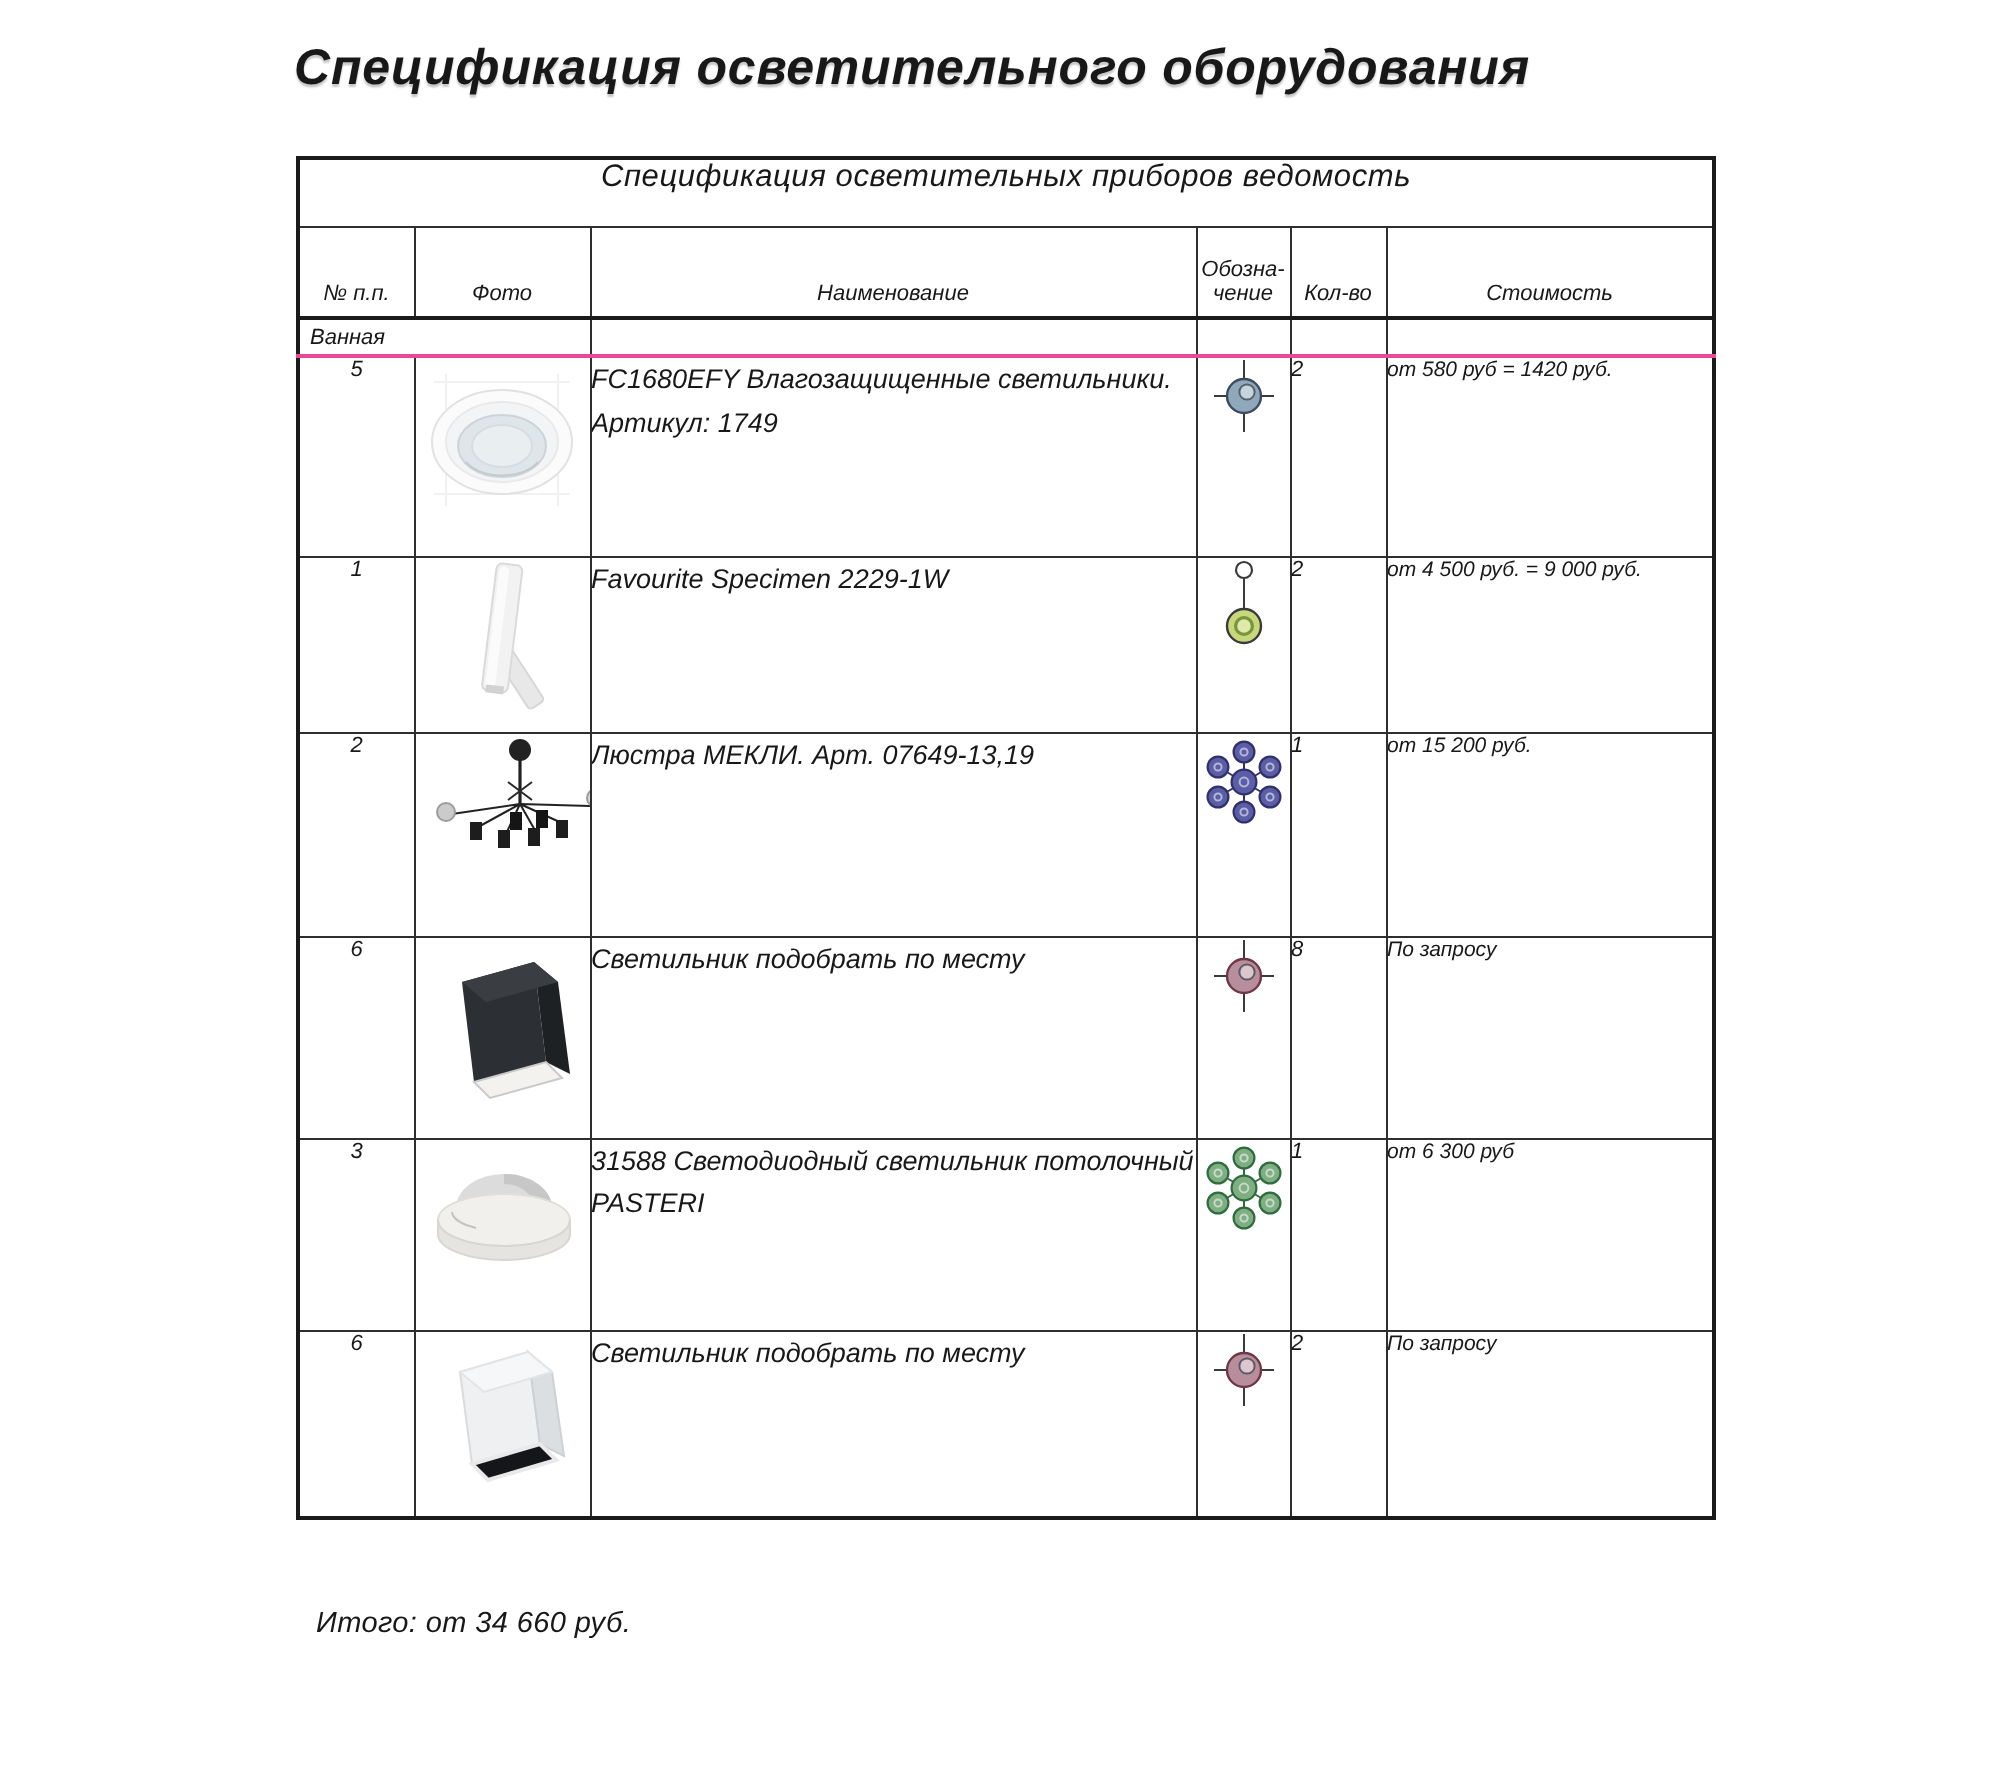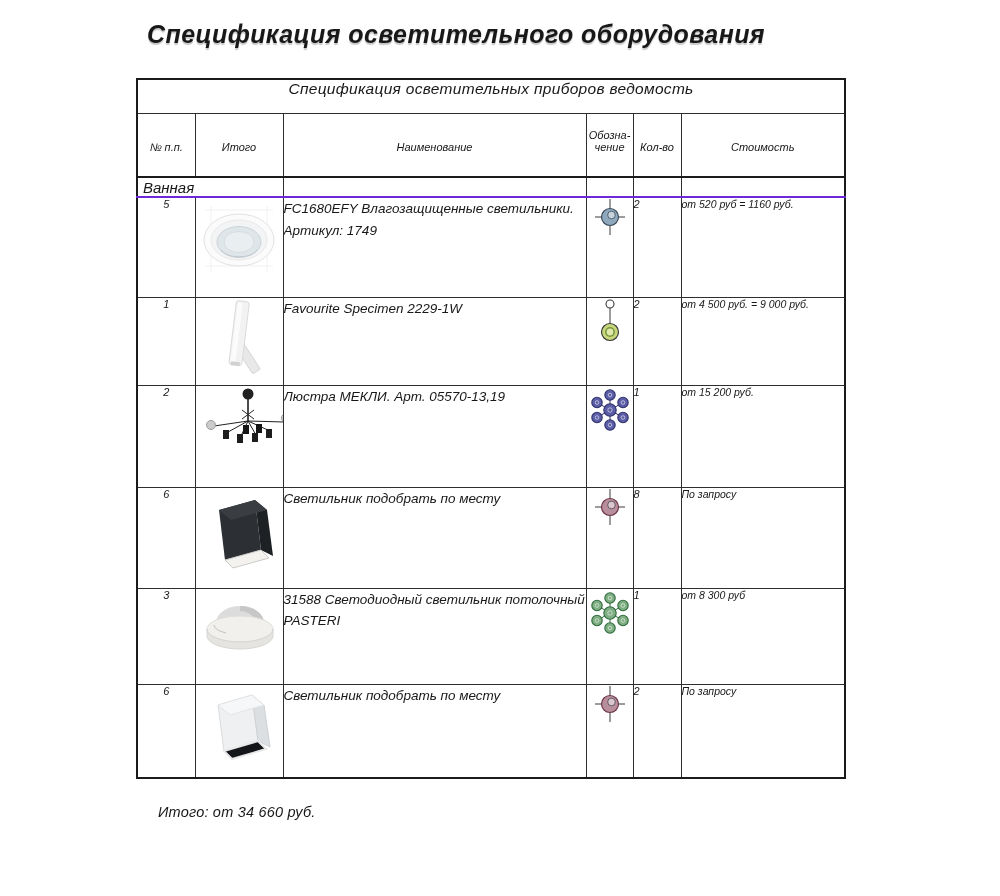--- a/index.html
+++ b/index.html
@@ -9,40 +9,40 @@
     font-style:italic;
     color:#181818;
   }
   .page-title {
     position:absolute; left:0; top:20px; width:912px;
     text-align:center; font-size:25px; font-weight:bold; font-style:italic;
     letter-spacing:0.4px; margin:0;
     text-shadow:0 1.5px 1px rgba(0,0,0,0.22);
   }
   table.spec {
-    position:absolute; left:136px; top:78px; width:708px;
+    position:absolute; left:148px; top:78px; width:708px;
     border-collapse:collapse; table-layout:fixed;
     border:2px solid #1b1b1b;
   }
   table.spec td {
     border:1px solid #2e2e2e;
     vertical-align:top; overflow:hidden;
     padding:0;
   }
   td.tbl-title {
     height:33px; text-align:center; vertical-align:middle;
     font-size:15.5px; letter-spacing:0.3px;
   }
   tr.col-head td {
     height:40px; vertical-align:bottom; text-align:center;
-    font-size:11px; padding-bottom:22px; line-height:1.15;
+    font-size:11px; padding-bottom:4px; line-height:1.15;
   }
   tr.section-row td {
-    height:16px; font-size:15px; padding:1px 0 0 5px;
-    border-top:2px solid #1b1b1b; border-bottom:2px solid #6d28d9;
+    height:16px; font-size:11px; padding:1px 0 0 5px;
+    border-top:2px solid #1b1b1b; border-bottom:2px solid #ec4899;
     vertical-align:middle;
   }
   td.c-num   { text-align:center; font-size:11px; padding-top:3px; }
   td.c-photo { text-align:center; vertical-align:middle; }
   td.c-name  { font-size:13.5px; line-height:1.6; padding:6px 52px 0 10px; }
   td.c-sym   { text-align:center; vertical-align:middle; }
   td.c-qty   { font-size:11px; padding:3px 0 0 7px; }
   td.c-price { font-size:10.5px; padding:5px 4px 0 8px; }
   .footer-total {
     position:absolute; left:158px; top:804px;
@@ -77,21 +77,21 @@
       <col style="width:164px">
   </colgroup>
 
   <tbody>
       <tr>
     <td class="tbl-title" colspan="6">Спецификация осветительных приборов ведомость</td>
   </tr>
 
   <tr class="col-head">
     <td>№ п.п.</td>
-    <td>Итого</td>
+    <td>Фото</td>
     <td>Наименование</td>
     <td>
       <div>Обозна-</div>
       <div>чение</div>
     </td>
     <td>Кол-во</td>
     <td>Стоимость</td>
   </tr>
 
   <tr class="section-row">
@@ -117,21 +117,21 @@
     <td class="c-name">FC1680EFY Влагозащищенные светильники. Артикул: 1749</td>
     <td class="c-sym">
       <svg width="32" height="38" viewBox="0 0 32 38">
         <line class="sym-line" x1="16" y1="1" x2="16" y2="37"></line>
         <line class="sym-line" x1="1" y1="19" x2="31" y2="19"></line>
         <circle class="spot-blue-body" cx="16" cy="19" r="8.5"></circle>
         <circle class="spot-inner" cx="17.5" cy="17" r="3.8"></circle>
       </svg>
     </td>
     <td class="c-qty">2</td>
-    <td class="c-price">от 520 руб = 1160 руб.</td>
+    <td class="c-price">от 580 руб = 1420 руб.</td>
   </tr>
 
 
   <tr class="item-row" style="height:88px">
     <td class="c-num">1</td>
     <td class="c-photo">
       <svg width="58" height="82" viewBox="0 0 58 82">
         <g transform="rotate(-33 32 52)">
           <rect x="28" y="44" width="9" height="34" rx="2" fill="#e8e8e8" stroke="#d7d7d7"></rect>
         </g>
@@ -166,21 +166,21 @@
         <circle cx="15" cy="39" r="4.5" fill="#cbcbcb" stroke="#9c9c9c"></circle>
         <circle cx="90" cy="32" r="4.5" fill="#d8d8d8" stroke="#9c9c9c"></circle>
         <rect x="27" y="44" width="6" height="9" fill="#1d1d1d"></rect>
         <rect x="41" y="48" width="6" height="9" fill="#1d1d1d"></rect>
         <rect x="56" y="47" width="6" height="9" fill="#1d1d1d"></rect>
         <rect x="70" y="43" width="6" height="9" fill="#1d1d1d"></rect>
         <rect x="47" y="39" width="6" height="9" fill="#151515"></rect>
         <rect x="60" y="38" width="6" height="9" fill="#151515"></rect>
       </svg>
     </td>
-    <td class="c-name">Люстра МЕКЛИ. Арт. 05570-13,19</td>
+    <td class="c-name">Люстра МЕКЛИ. Арт. 07649-13,19</td>
     <td class="c-sym">
       <svg width="44" height="48" viewBox="0 0 44 48">
         <g class="chand-line-blue">
           <line x1="22" y1="24" x2="22" y2="9"></line>
               <line x1="22" y1="24" x2="35" y2="16.5"></line>
           <line x1="22" y1="24" x2="35" y2="31.5"></line>
               <line x1="22" y1="24" x2="22" y2="39"></line>
           <line x1="22" y1="24" x2="9" y2="31.5"></line>
               <line x1="22" y1="24" x2="9" y2="16.5"></line>
         </g>
@@ -260,21 +260,21 @@
             <circle class="chand-dot" cx="22" cy="39" r="1.8"></circle>
         <circle class="chand-green" cx="9" cy="31.5" r="5.2"></circle>
             <circle class="chand-dot" cx="9" cy="31.5" r="1.8"></circle>
         <circle class="chand-green" cx="9" cy="16.5" r="5.2"></circle>
             <circle class="chand-dot" cx="9" cy="16.5" r="1.8"></circle>
         <circle class="chand-green" cx="22" cy="24" r="6.2"></circle>
             <circle class="chand-dot" cx="22" cy="24" r="2.2"></circle>
       </svg>
     </td>
     <td class="c-qty">1</td>
-    <td class="c-price">от 8 300 руб</td>
+    <td class="c-price">от 6 300 руб</td>
   </tr>
 
   <tr class="item-row" style="height:94px">
     <td class="c-num">6</td>
     <td class="c-photo">
       <svg width="66" height="80" viewBox="0 0 66 80">
         <polygon points="12,20 46,10 52,56 18,66" fill="#eef0f2" stroke="#d9dbdd"></polygon>
         <polygon points="46,10 58,20 64,62 52,56" fill="#dcdfe2" stroke="#ced1d4"></polygon>
         <polygon points="12,20 46,10 58,20 24,30" fill="#f6f7f8" stroke="#e2e4e6"></polygon>
         <polygon points="18,66 52,56 60,64 26,74" fill="#15161a" stroke="#e9e9e9" stroke-width="2"></polygon>

